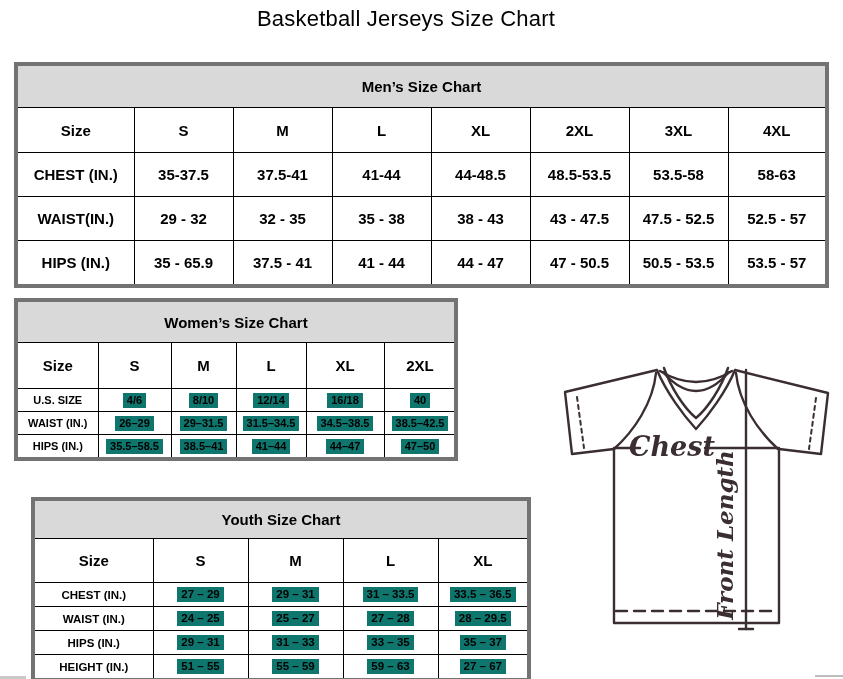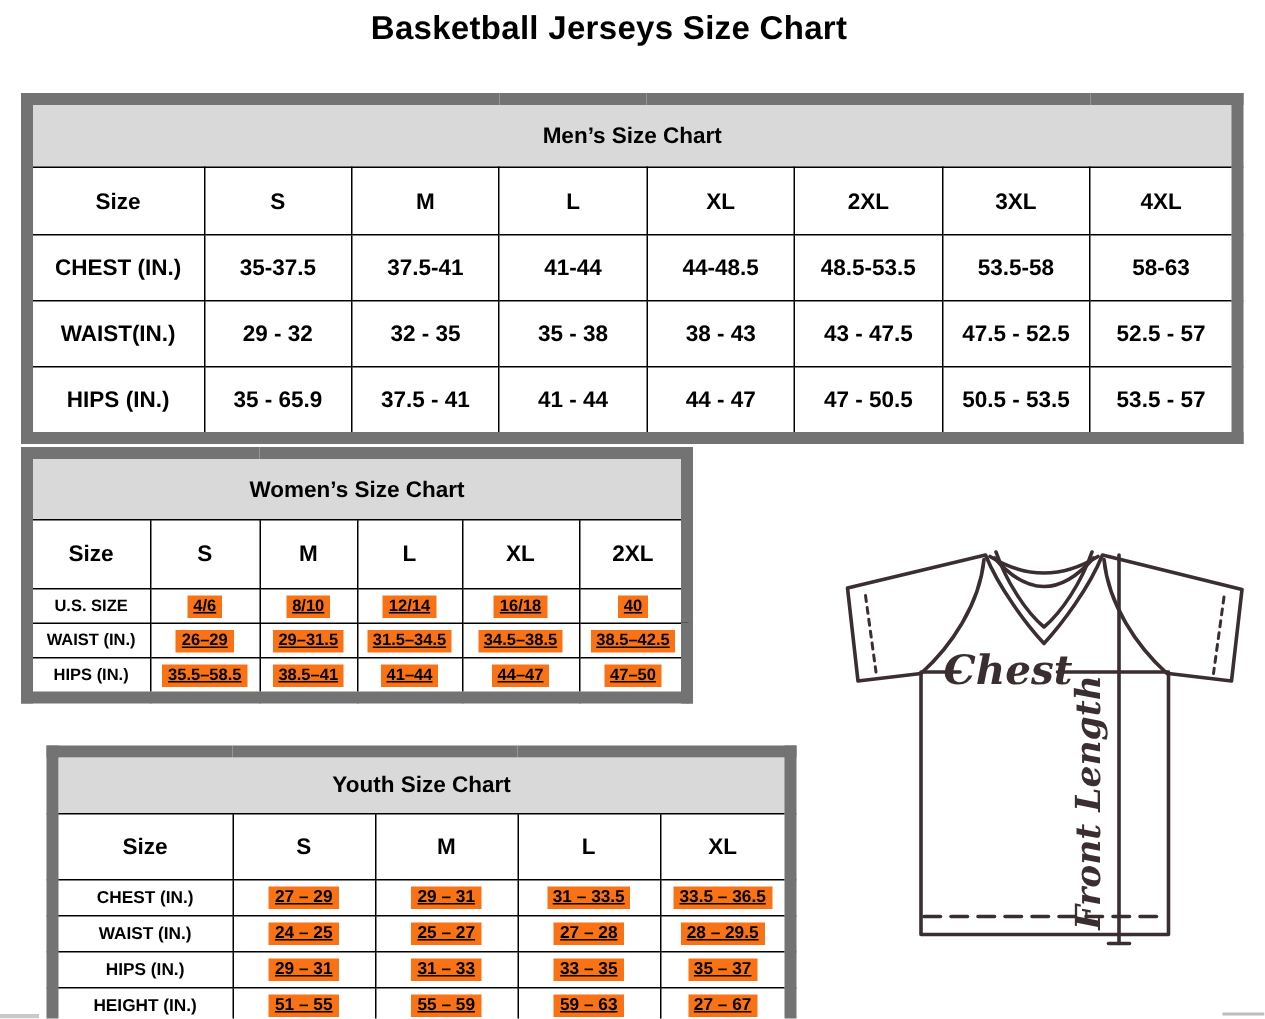--- a/index.html
+++ b/index.html
@@ -2,25 +2,25 @@
 <html><head>
 <meta charset="utf-8">
 <style>
   html,body{margin:0;padding:0;}
   body{
     width:843px;height:679px;position:relative;background:#ffffff;
     font-family:"Liberation Sans",sans-serif;overflow:hidden;color:#000;
   }
   .page-title{
     position:absolute;top:6px;left:0;width:812px;text-align:center;
-    font-size:22px;font-weight:bold;letter-spacing:0.2px;
+    font-size:22px;font-weight:normal;letter-spacing:0.2px;
   }
   table.tbl{
     position:absolute;border-collapse:collapse;table-layout:fixed;
-    background:#fff;border:8px solid #737373;
+    background:#fff;border:4px solid #737373;
   }
   table.tbl td{
     border:1px solid #000;text-align:center;vertical-align:middle;
     font-weight:bold;padding:0;overflow:hidden;white-space:nowrap;
   }
   td.cap{background:#d9d9d9;font-size:15px;}
   
   .mens{left:14px;top:62px;width:815px;}
   .mens tr.caprow td{height:41px;}
   .mens tr.hdr td{height:44px;font-size:15px;}
@@ -30,21 +30,21 @@
   .womens tr.caprow td{height:40px;}
   .womens tr.hdr td{height:45px;font-size:15px;}
   .womens tr.datarow td{height:22px;font-size:11px;}
   .womens td.lbl{font-size:11px;}
   
   .youth{left:31px;top:497px;width:500px;}
   .youth tr.caprow td{height:37px;}
   .youth tr.hdr td{height:43px;font-size:15px;}
   .youth tr.datarow td{height:23px;font-size:11.5px;}
   .youth td.lbl{font-size:11px;}
-  .hl{background:#f97316;display:inline-block;padding:0 4px;line-height:15px;text-decoration:underline;}
+  .hl{background:#0f766e;display:inline-block;padding:0 4px;line-height:15px;}
   
   .jersey{position:absolute;left:556px;top:363px;width:286px;height:280px;}
   .jersey text{
     font-family:"DejaVu Serif","Liberation Serif",serif;
     font-style:italic;font-weight:bold;fill:#3a2e31;
   }
   
   .strip-left{position:absolute;left:0;bottom:0;width:26px;height:3px;background:#c9c9c9;}
   .strip-right{position:absolute;right:0;bottom:2px;width:28px;height:2px;background:#bdbdbd;}
 </style>

